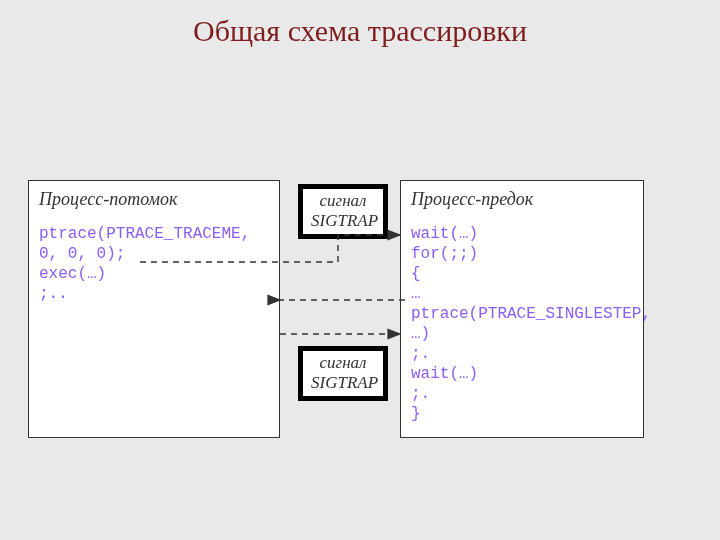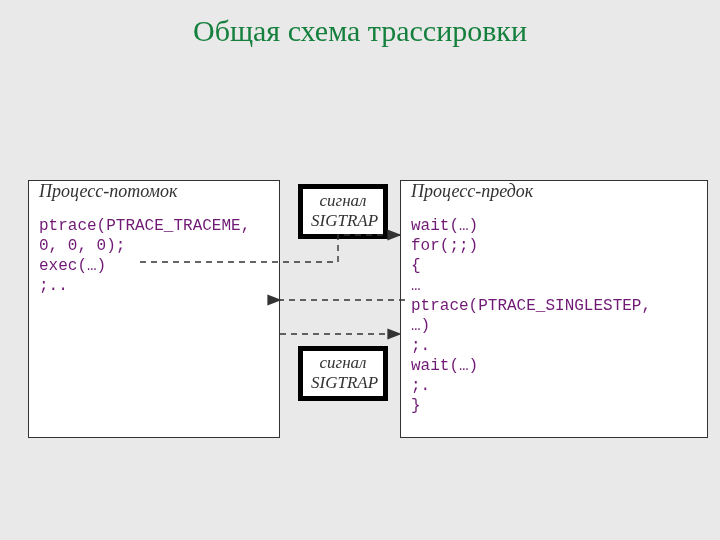--- a/index.html
+++ b/index.html
@@ -17,40 +17,40 @@
     height: 540px;
   }
   .title {
     position: absolute;
     top: 12px;
     left: 0;
     right: 0;
     text-align: center;
     font-size: 30px;
     line-height: 1.25;
-    color: #15803d;
+    color: #7f1d1d;
   }
   .box {
     position: absolute;
     background: #ffffff;
     border: 1px solid #333;
     box-sizing: border-box;
-    padding: 0 10px;
+    padding: 8px 10px;
   }
   .box .boxtitle {
     font-style: italic;
     font-size: 18px;
     margin-bottom: 14px;
   }
   .box pre {
     margin: 0;
     font-family: "Courier New", Courier, monospace;
     font-size: 16px;
     line-height: 1.25;
-    color: #701a75;
+    color: #8b5cf6;
     white-space: pre;
   }
   .sig {
     position: absolute;
     background: #ffffff;
     border: 5px solid #000000;
     box-sizing: border-box;
     text-align: center;
     font-style: italic;
     font-size: 17px;
@@ -76,21 +76,21 @@
   </div>
 
   <div class="box" style="left:28px; top:180px; width:252px; height:258px;">
     <div class="boxtitle">Процесс-потомок</div>
     <pre>ptrace(PTRACE_TRACEME,
 0, 0, 0);
 exec(…)
 ;..</pre>
   </div>
 
-  <div class="box" style="left:400px; top:180px; width:308px; height:258px;">
+  <div class="box" style="left:400px; top:180px; width:244px; height:258px;">
     <div class="boxtitle">Процесс-предок</div>
     <pre>wait(…)
 for(;;)
 {
 …
 ptrace(PTRACE_SINGLESTEP,
 …)
 ;.
 wait(…)
 ;.

